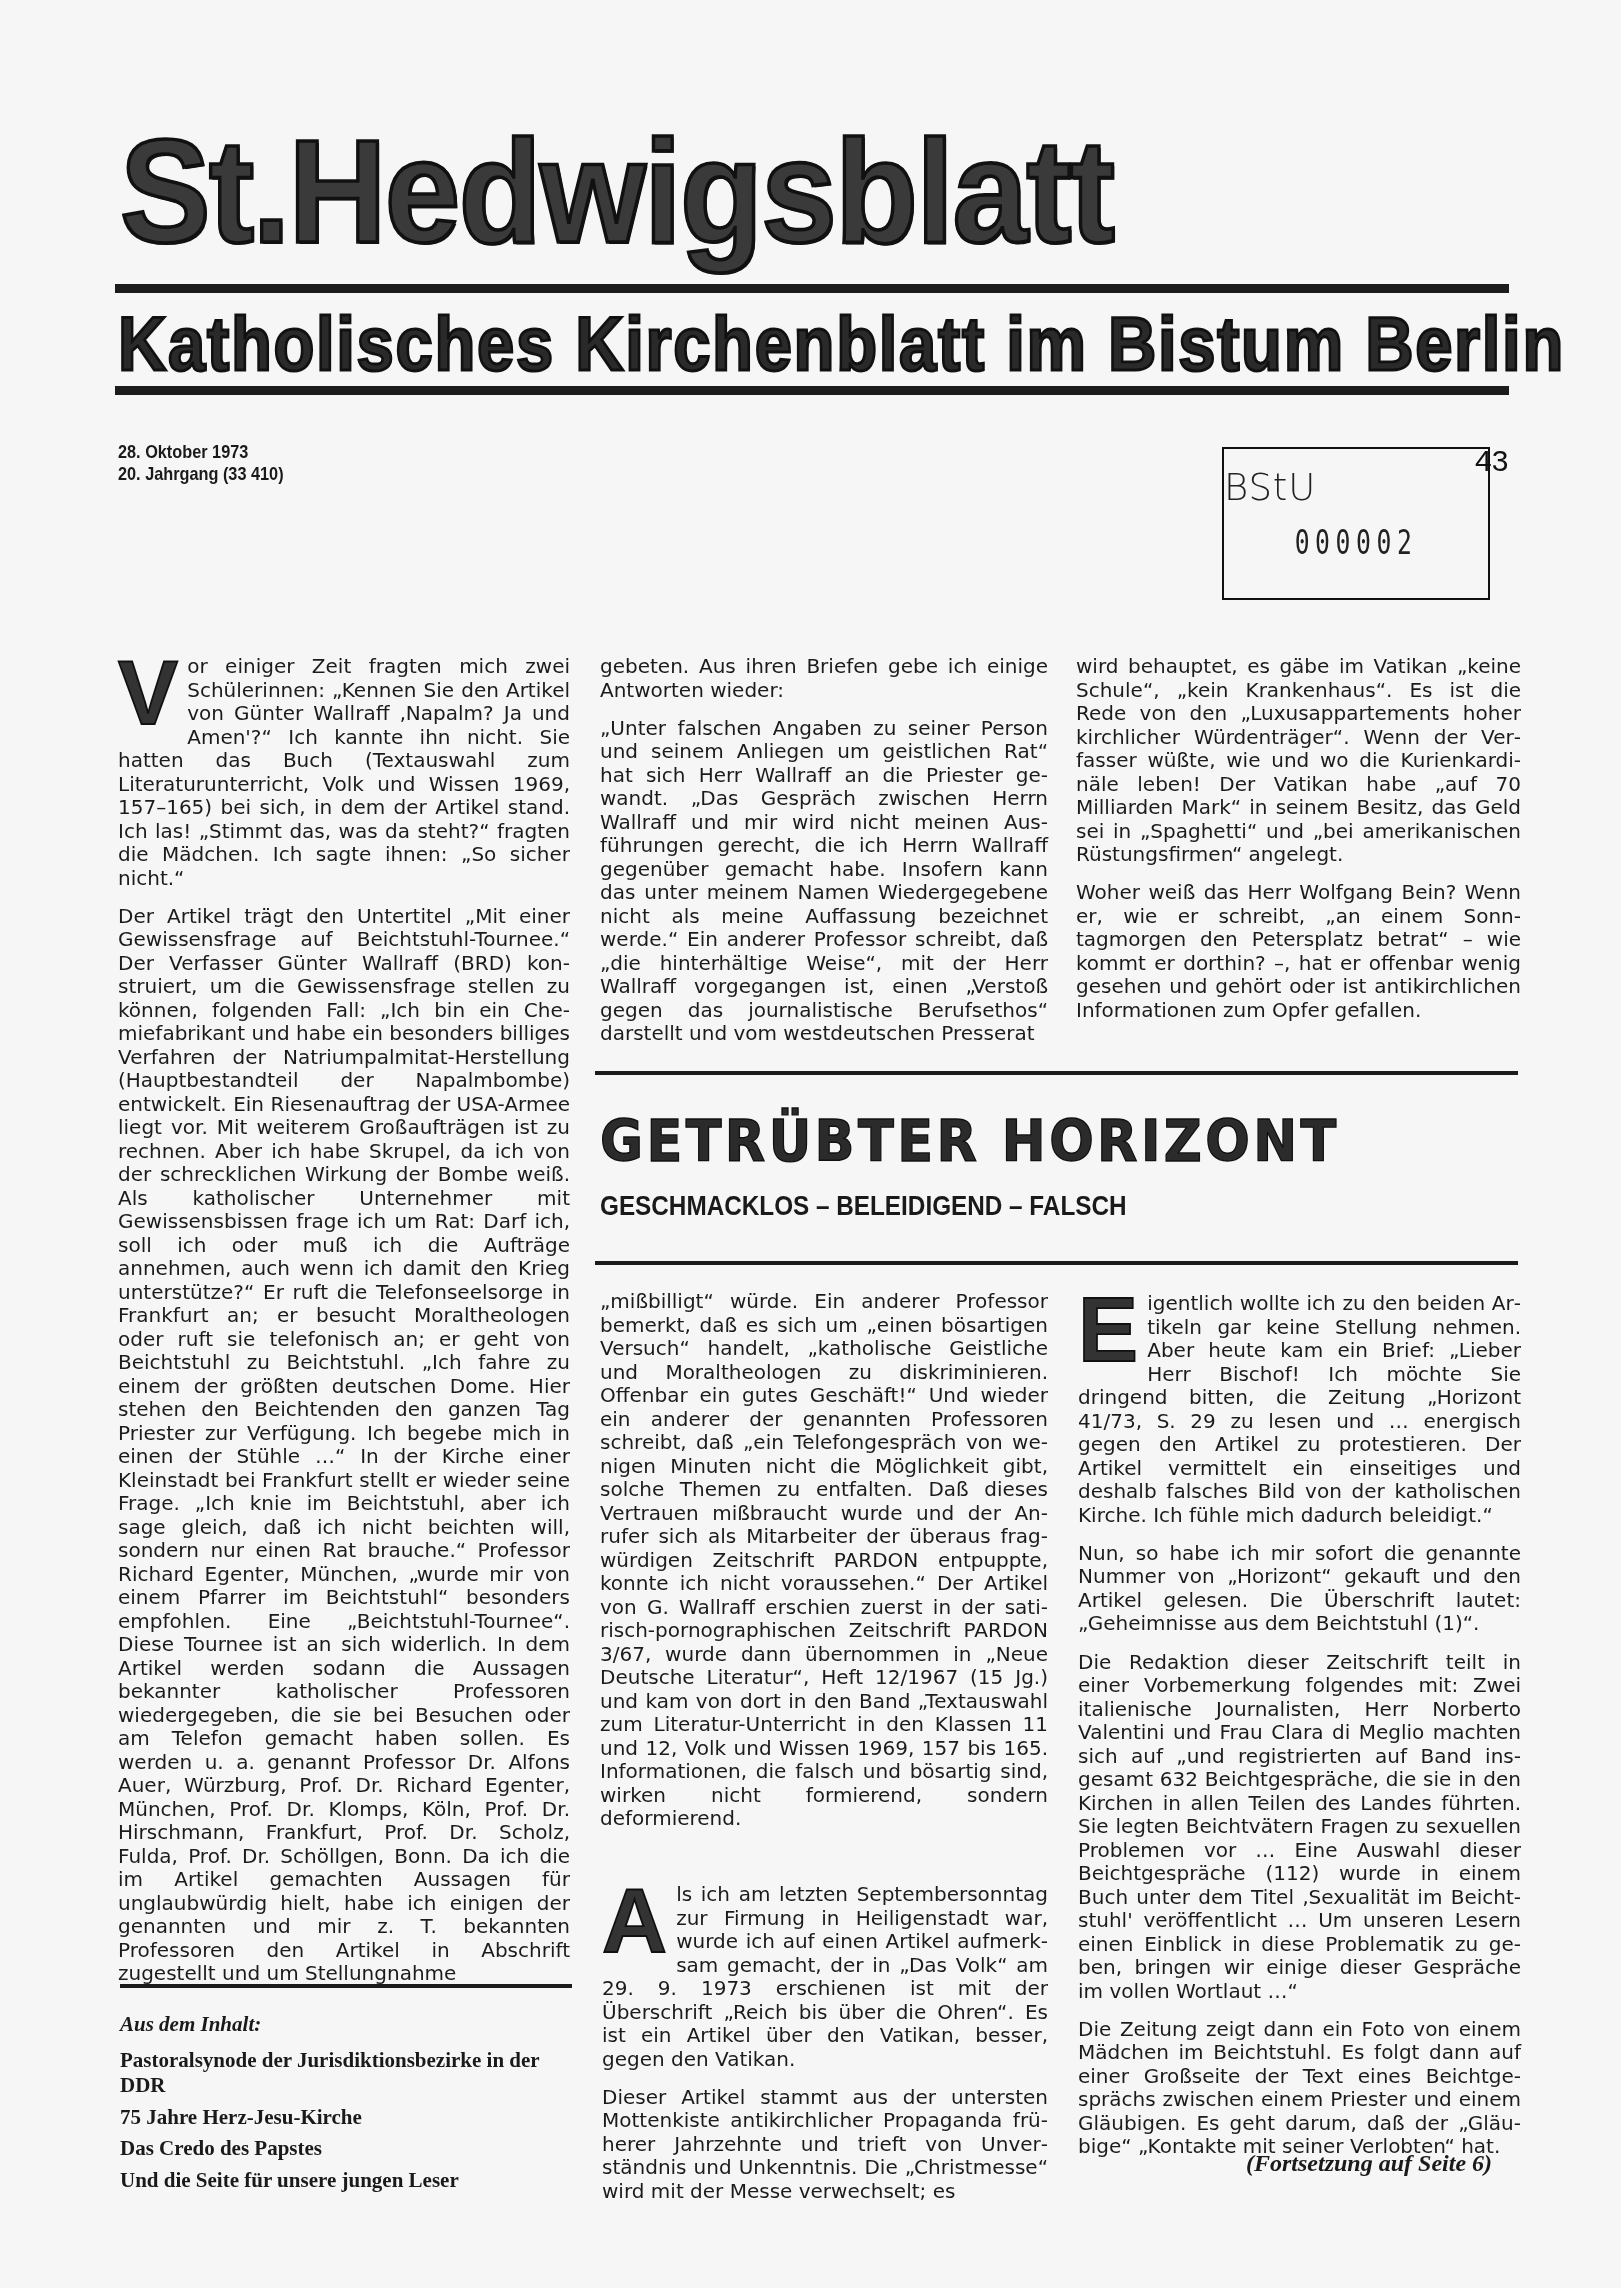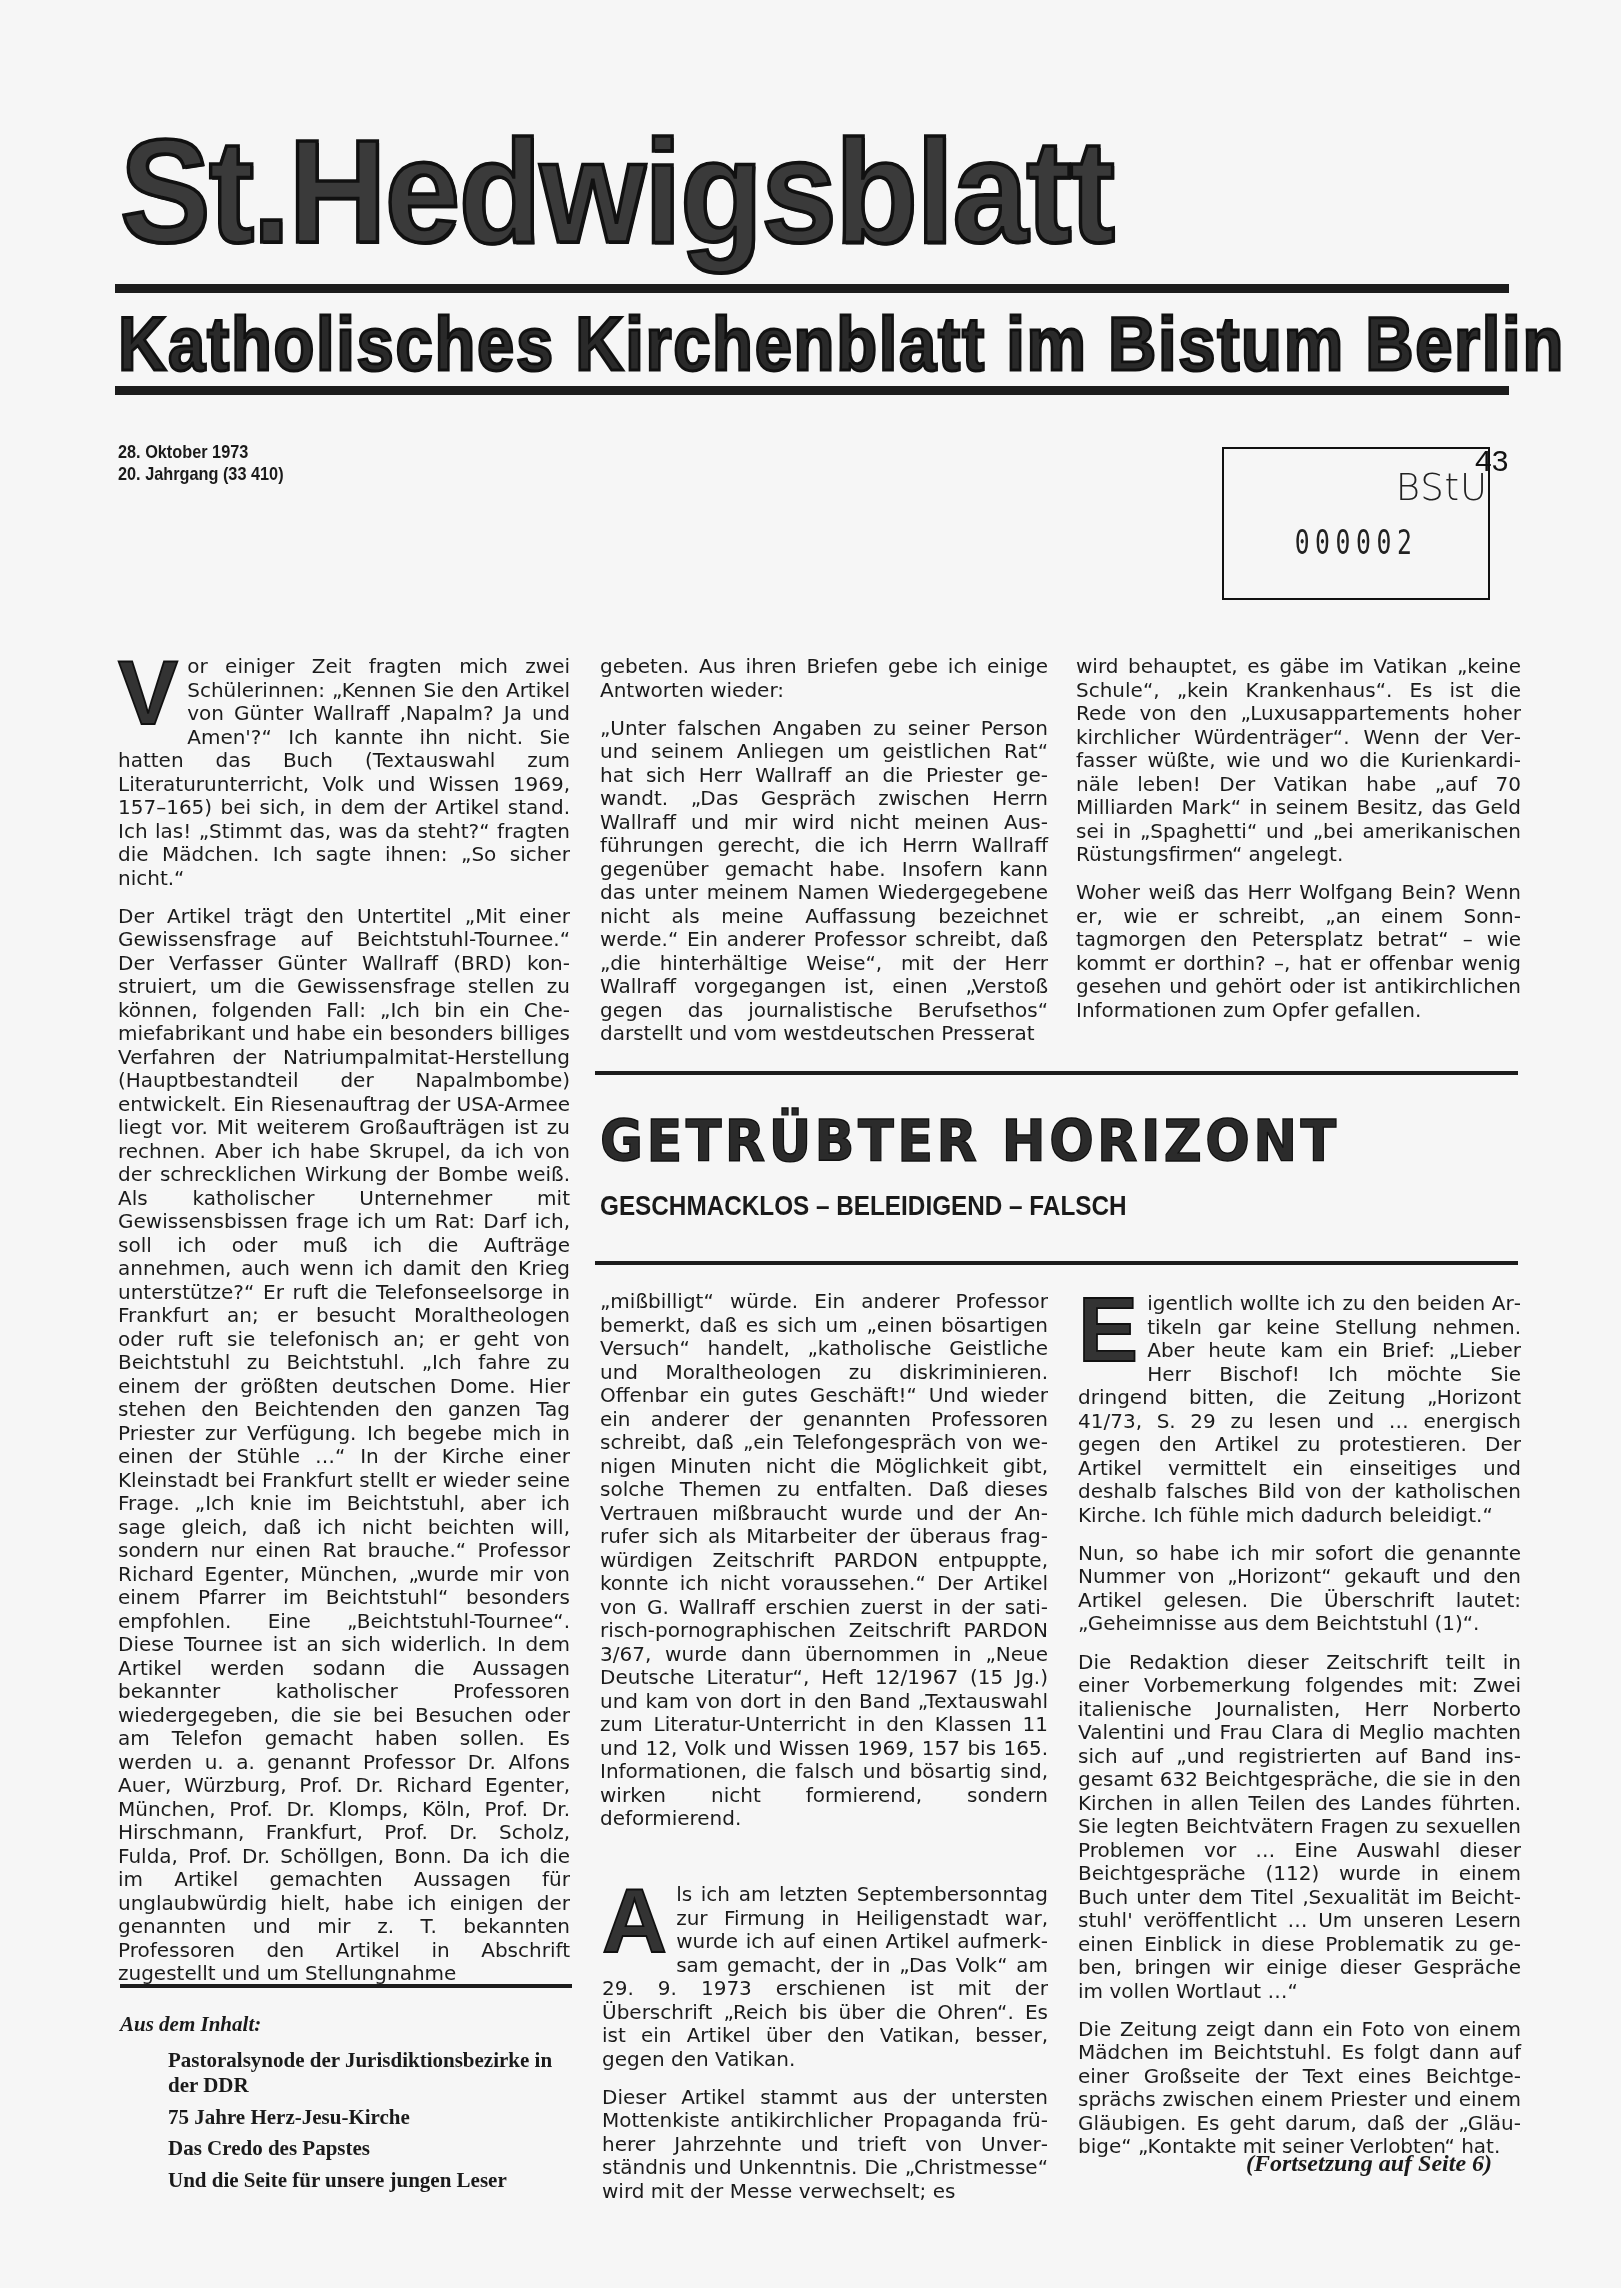--- a/index.html
+++ b/index.html
@@ -22,21 +22,21 @@
     transform:scaleX(0.93) scaleY(1.05); transform-origin:left top; letter-spacing:1.8px;
   }
   .dateline {
     position:absolute; left:118px; top:441px; font-family:"Liberation Sans", sans-serif;
     font-weight:700; font-size:18.5px; line-height:22px; transform:scaleX(0.88); transform-origin:left top;
   }
   .stamp {
     position:absolute; left:1222px; top:447px; width:268px; height:153px;
     border:2.8px solid #111; box-sizing:border-box;
   }
-  .stamp .l1 { position:absolute; left:0; right:0; top:16.6px; text-align:right;
+  .stamp .l1 { position:absolute; left:0; right:0; top:16.6px; text-align:left;
     font-family:"DejaVu Sans", sans-serif; font-size:37px; font-weight:300; letter-spacing:0.9px; color:#222; }
   .stamp .l2 { position:absolute; left:0; right:0; top:74px; text-align:center;
     font-family:"DejaVu Sans Mono", monospace; font-size:33px; letter-spacing:7.4px; color:#222; transform:scaleX(0.75); }
   .pageno { position:absolute; left:1475px; top:444px; font-family:"Liberation Sans", sans-serif;
     font-size:30px; color:#111; }
 
   .col {
     position:absolute; font-family:"DejaVu Sans", sans-serif; font-size:20px; line-height:23.5px;
     text-align:justify; hyphens:manual; color:#1b1b1b;
   }
@@ -52,21 +52,21 @@
   }
   .subhead {
     position:absolute; left:600px; top:1191px; font-family:"Liberation Sans", sans-serif; font-weight:700;
     font-size:27px; color:#1a1a1a; white-space:nowrap; transform:scaleX(0.9); transform-origin:left top;
   }
   .contents {
     position:absolute; left:120px; top:2012px; width:452px;
     font-family:"Liberation Serif", serif; font-weight:700; font-size:21px; line-height:25px; color:#1a1a1a;
   }
   .contents .title { margin-bottom:11px;font-style:italic; }
-  .contents .item { margin-bottom:6.5px;margin-left:48px; }
+  .contents .item { margin-bottom:6.5px; }
   .continued {
     position:absolute; left:1246px; top:2150px; font-family:"Liberation Serif", serif; font-style:italic;
     font-weight:700; font-size:24px; color:#1a1a1a;
   }
 </style>
 </head>
 <body>
 
 <div class="masthead">St.Hedwigsblatt</div>
 <div class="rule" style="left:115px;top:284px;width:1394px;height:9.2px;"></div>

